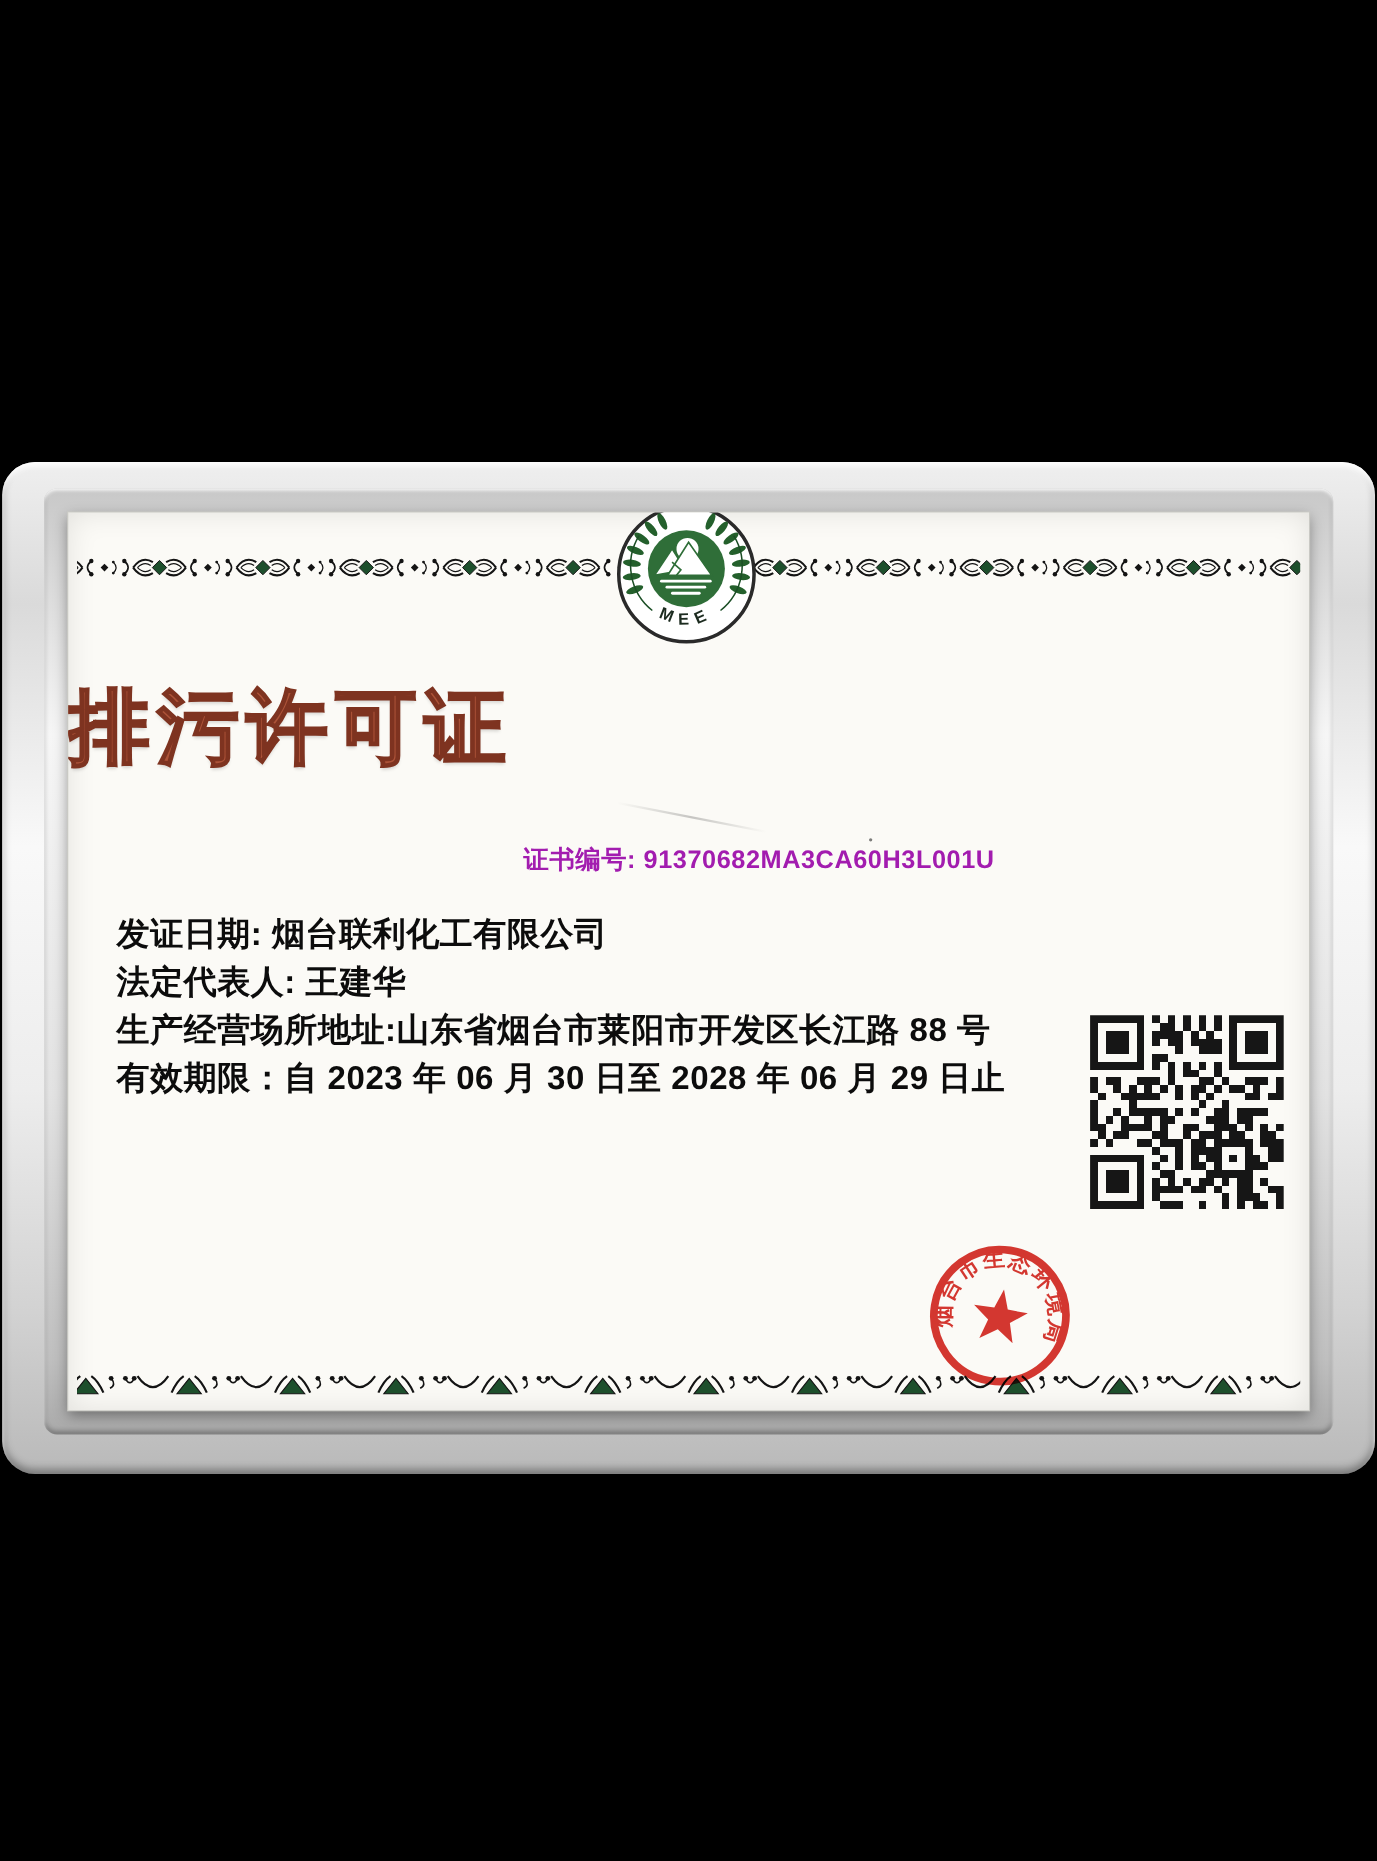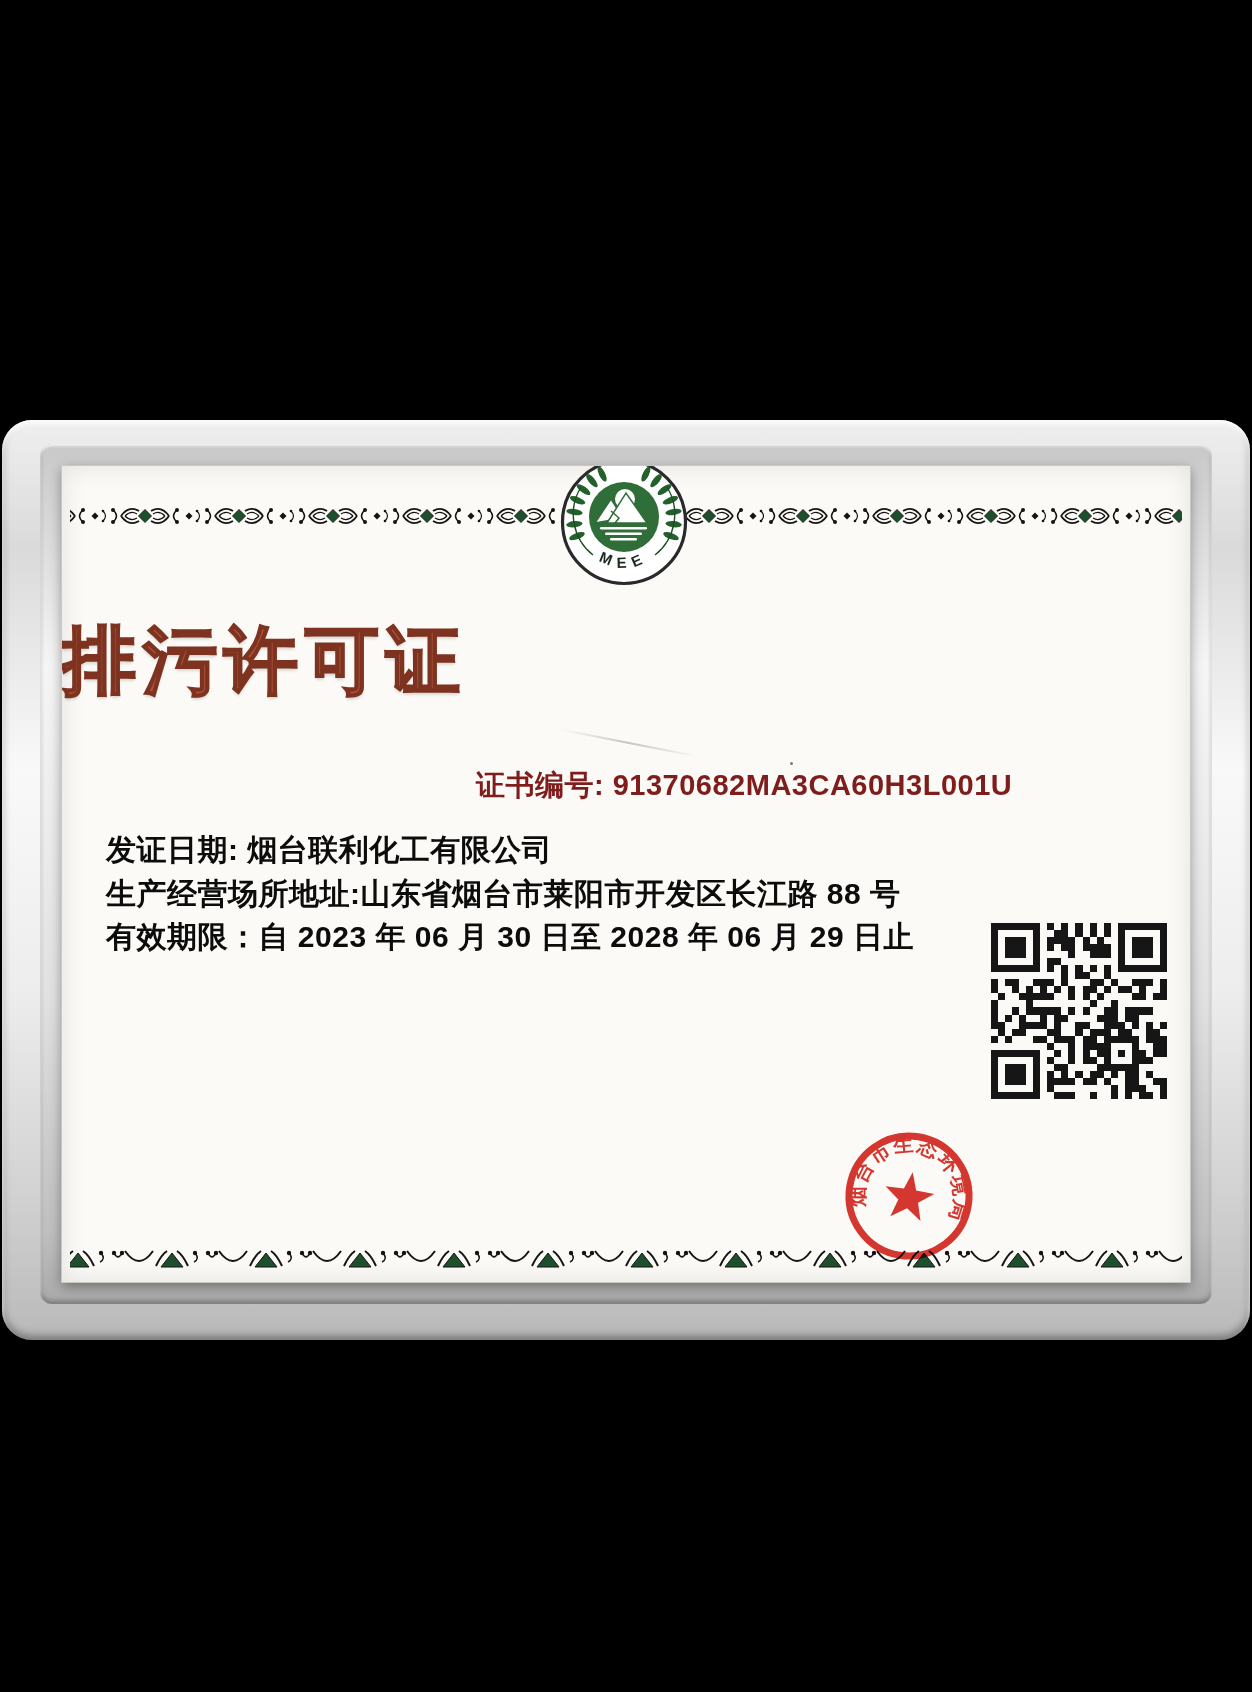--- a/index.html
+++ b/index.html
@@ -14,21 +14,21 @@
          box-shadow:inset 0 2px 3px rgba(255,255,255,.85), inset 0 -3px 5px rgba(0,0,0,.3);}
   .paper{position:relative;z-index:1;width:100%;height:100%;background:#fbfaf6;overflow:hidden;
          box-shadow:0 0 0 1px #c9c9c4, 0 4px 12px rgba(0,0,0,.4), inset 0 0 26px rgba(0,0,0,.10);}
   .ornament{position:absolute;left:8px;right:8px;display:flex;justify-content:center;overflow:hidden;}
   .orn-top{top:36px;height:30px;}
   .orn-bottom{bottom:8px;height:28px;}
   .logo{position:absolute;left:497px;top:-9px;width:130px;height:130px;z-index:2;}
   .title{position:absolute;left:0;width:100%;top:146px;text-align:left;z-index:2;
          font-size:74px;font-weight:900;letter-spacing:7px;color:#ac5338;
          -webkit-text-stroke:2px #7e3320;text-shadow:0 3px 3px rgba(0,0,0,.14);}
-  .cert-no{position:absolute;left:414px;top:300px;font-size:29px;font-weight:bold;color:#7f1d1d;
+  .cert-no{position:absolute;left:414px;top:300px;font-size:23px;font-weight:bold;color:#a21caf;
            white-space:nowrap;letter-spacing:.5px;}
   .info{position:absolute;left:44px;top:362px;z-index:1;}
   .info .row{font-size:30px;font-weight:bold;color:#0c0c0c;line-height:43.6px;white-space:nowrap;letter-spacing:.5px;}
   .qr{position:absolute;left:929px;top:457px;width:176px;height:176px;z-index:2;}
   .issuer{position:absolute;left:648px;top:700px;z-index:2;}
   .issuer .row{font-size:30px;font-weight:bold;color:#0c0c0c;line-height:40px;white-space:nowrap;letter-spacing:.5px;}
   .seal{position:absolute;left:747px;top:630px;width:200px;height:200px;z-index:3;
         mix-blend-mode:multiply;opacity:.92;}
   .seal-text{font-size:20px;font-weight:bold;letter-spacing:2px;fill:#d4271f;}
   .mee-text{font-size:15px;font-weight:bold;letter-spacing:7px;fill:#1c2b1f;}
@@ -499,20 +499,21 @@
           <text class="mee-text"><textPath href="#meePath" startOffset="50%" text-anchor="middle">MEE</textPath></text>
         </svg>
       </div>
 
       <div class="title">排污许可证</div>
 
       <div class="cert-no"><span>证书编号: </span><span>91370682MA3CA60H3L001U</span></div>
 
       <div class="info">
         <div class="row"><span>发证日期: </span><span>烟台联利化工有限公司</span></div>
+        <div class="row"><span>法定代表人: </span><span>王建华</span></div>
         <div class="row"><span>生产经营场所地址:</span><span>山东省烟台市莱阳市开发区长江路 88 号</span></div>
         <div class="row"><span>有效期限：</span><span>自 2023 年 06 月 30 日至 2028 年 06 月 29 日止</span></div>
       </div>
 
       <svg class="qr" id="qr" viewBox="0 0 25 25" shape-rendering="crispEdges">
           <rect x="0" y="0" width="1" height="1" fill="#161616"></rect>
           <rect x="1" y="0" width="1" height="1" fill="#161616"></rect>
           <rect x="2" y="0" width="1" height="1" fill="#161616"></rect>
           <rect x="3" y="0" width="1" height="1" fill="#161616"></rect>
           <rect x="4" y="0" width="1" height="1" fill="#161616"></rect>

